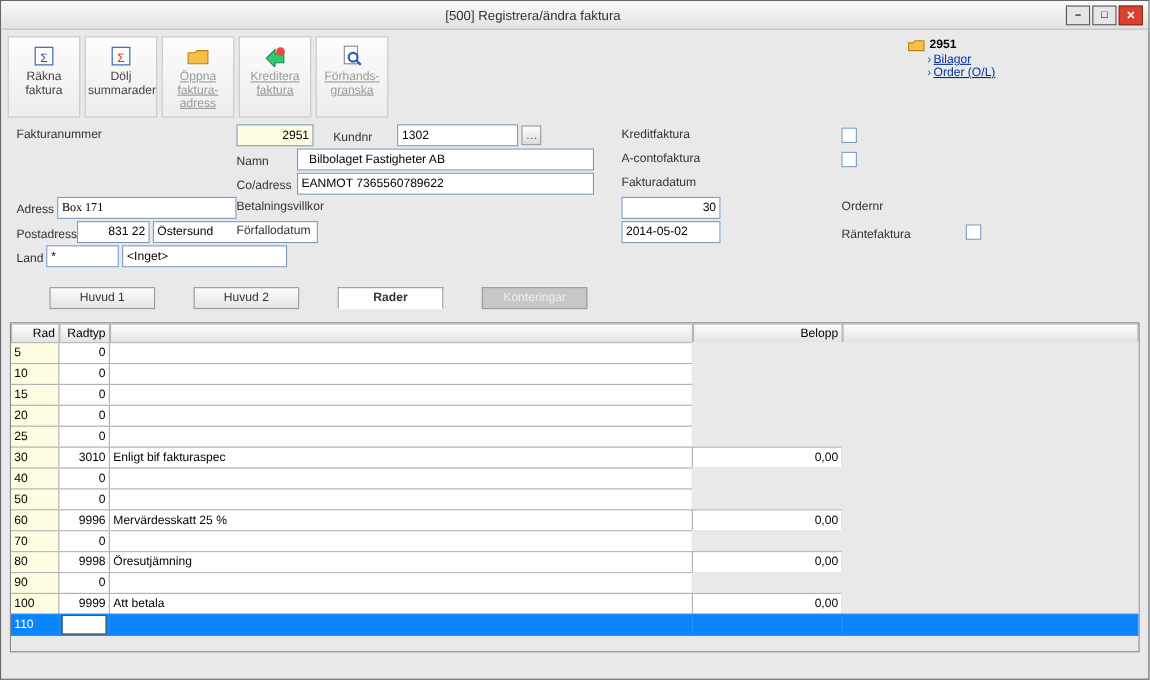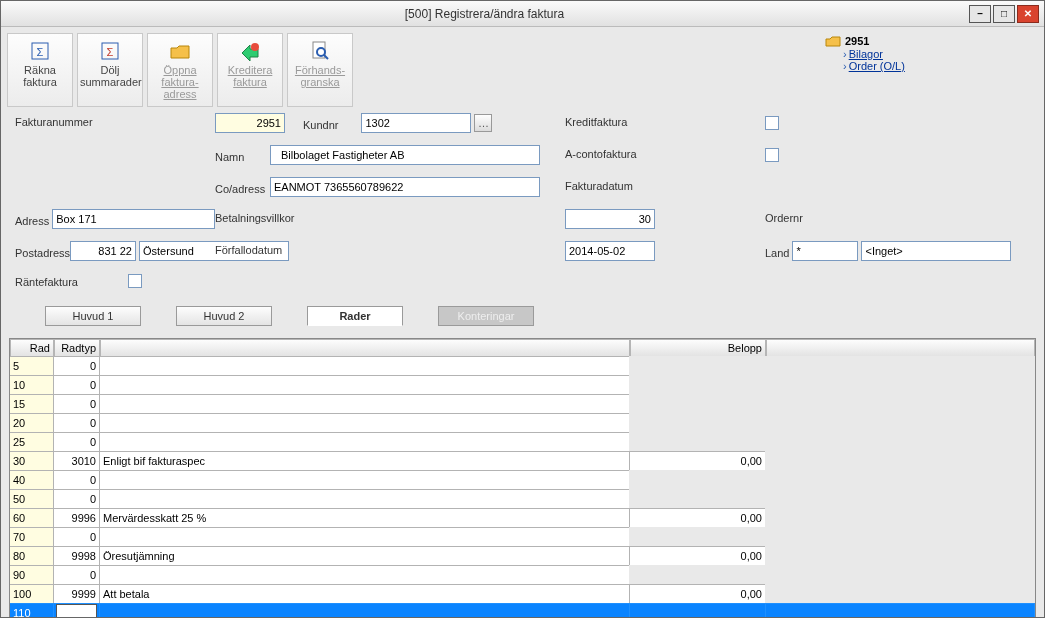--- a/index.html
+++ b/index.html
@@ -14,21 +14,21 @@
   .toolbar { display:flex; padding:6px 6px 2px 6px; gap:4px; }
   .tool { width:66px; padding:4px 2px 6px 2px; background:linear-gradient(#fdfdfd,#ececec); border:1px solid #c9c9c9; text-align:center; color:#444; }
   .tool.disabled { color:#9a9a9a;text-decoration:underline; }
   .tool .ico { height:26px; display:flex; align-items:center; justify-content:center; }
   .tool .lbl { line-height:12px; }
   .navpane { position:absolute; right:20px; top:34px; width:200px; font-size:11px; }
   .navpane .folder { display:flex; align-items:center; gap:4px; font-weight:bold; }
   .navpane .lnk { margin-left:24px; color:#003399; text-decoration:underline; }
   .navpane .chev { color:#2a5db0; margin-right:2px; }
   
-  .form { padding:4px 14px 0 14px; display:grid; grid-template-columns:200px 350px 200px 130px; row-gap:12px; }
+  .form { padding:4px 14px 0 14px; display:grid; grid-template-columns:200px 350px 200px 130px; row-gap:2px; }
   .form label { color:#333; padding-top:3px; }
   .form .field { display:flex; align-items:center; gap:3px; }
   input.text, input.num { border:1px solid #7a9ac0; height:20px; padding:0 3px; background:#fff; }
   input.num { text-align:right; }
   .yellow { background:#fffde1 !important; }
   .chk { width:14px; height:14px; border:1px solid #7a9ac0; background:#fff; display:inline-block; }
   .lookup { width:18px;height:18px;border:1px solid #999;background:linear-gradient(#fefefe,#dcdcdc);display:flex;align-items:center;justify-content:center;color:#555;}
   
   .spacer { }
   
@@ -158,46 +158,46 @@
   <div class="spacer"></div>
   <div class="field">
     <label style="width:52px">Co/adress</label>
     <input class="text" style="width: 270px;" value="EANMOT 7365560789622">
   </div>
   <label>Fakturadatum</label>
 
   <div class="spacer"></div>
   <div class="field">
     <label style="width:52px">Adress</label>
-    <input class="text" style="width: 270px;" value="Box 171">
+    <input class="text" style="width: 270px; font-family: Liberation Serif, serif;" value="Box 171">
   </div>
   <label>Betalningsvillkor</label>
   <div class="field">
       <input class="num" style="width: 90px;" value="30">
     </div>
 
   <label>Ordernr</label>
   <div class="field">
     <label style="width:52px">Postadress</label>
     <input class="num" style="width: 66px;" value="831 22">
     <input class="text" style="width: 222px;" value="Östersund">
   </div>
   <label>Förfallodatum</label>
   <div class="field">
       <input class="text" style="width: 90px;" value="2014-05-02">
     </div>
 
   <div class="field">
+    <label style="width:110px">Räntefaktura</label>
+    <span class="chk"></span>
+  </div>
+  <div class="field">
     <label style="width:52px">Land</label>
     <input class="text" style="width: 66px;" value="*">
     <input class="text" style="width: 200px;" value="&lt;Inget&gt;">
-  </div>
-  <div class="field">
-    <label style="width:110px">Räntefaktura</label>
-    <span class="chk"></span>
   </div>
   <div class="spacer"></div>
     <div class="spacer"></div>
 </div>
 
 <div class="tabs">
   <div class="tab">Huvud 1</div>
   <div class="tab">Huvud 2</div>
   <div class="tab active">Rader</div>
   <div class="tab disabled">Konteringar</div>

